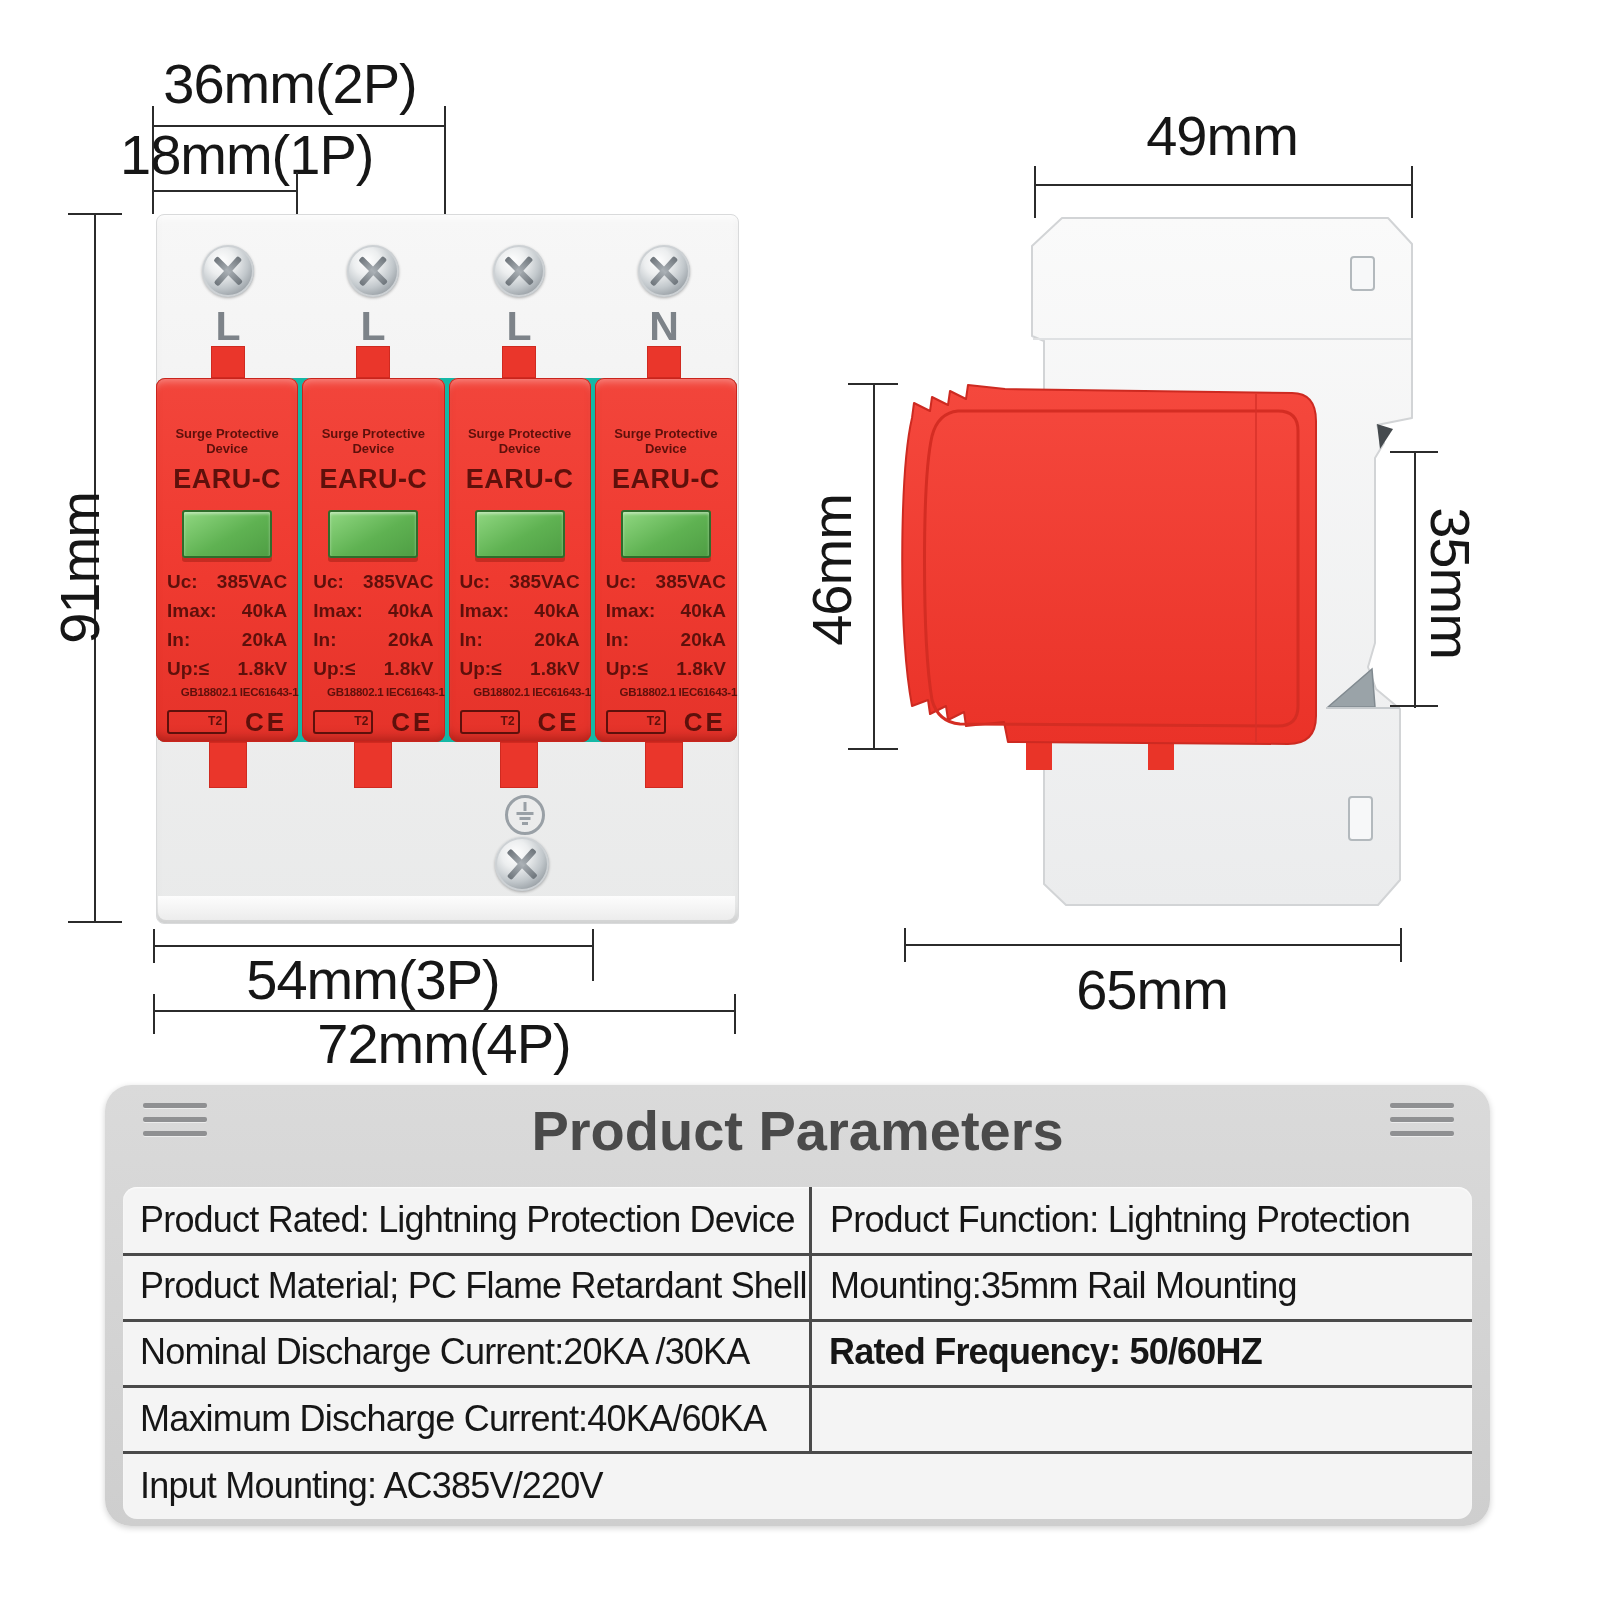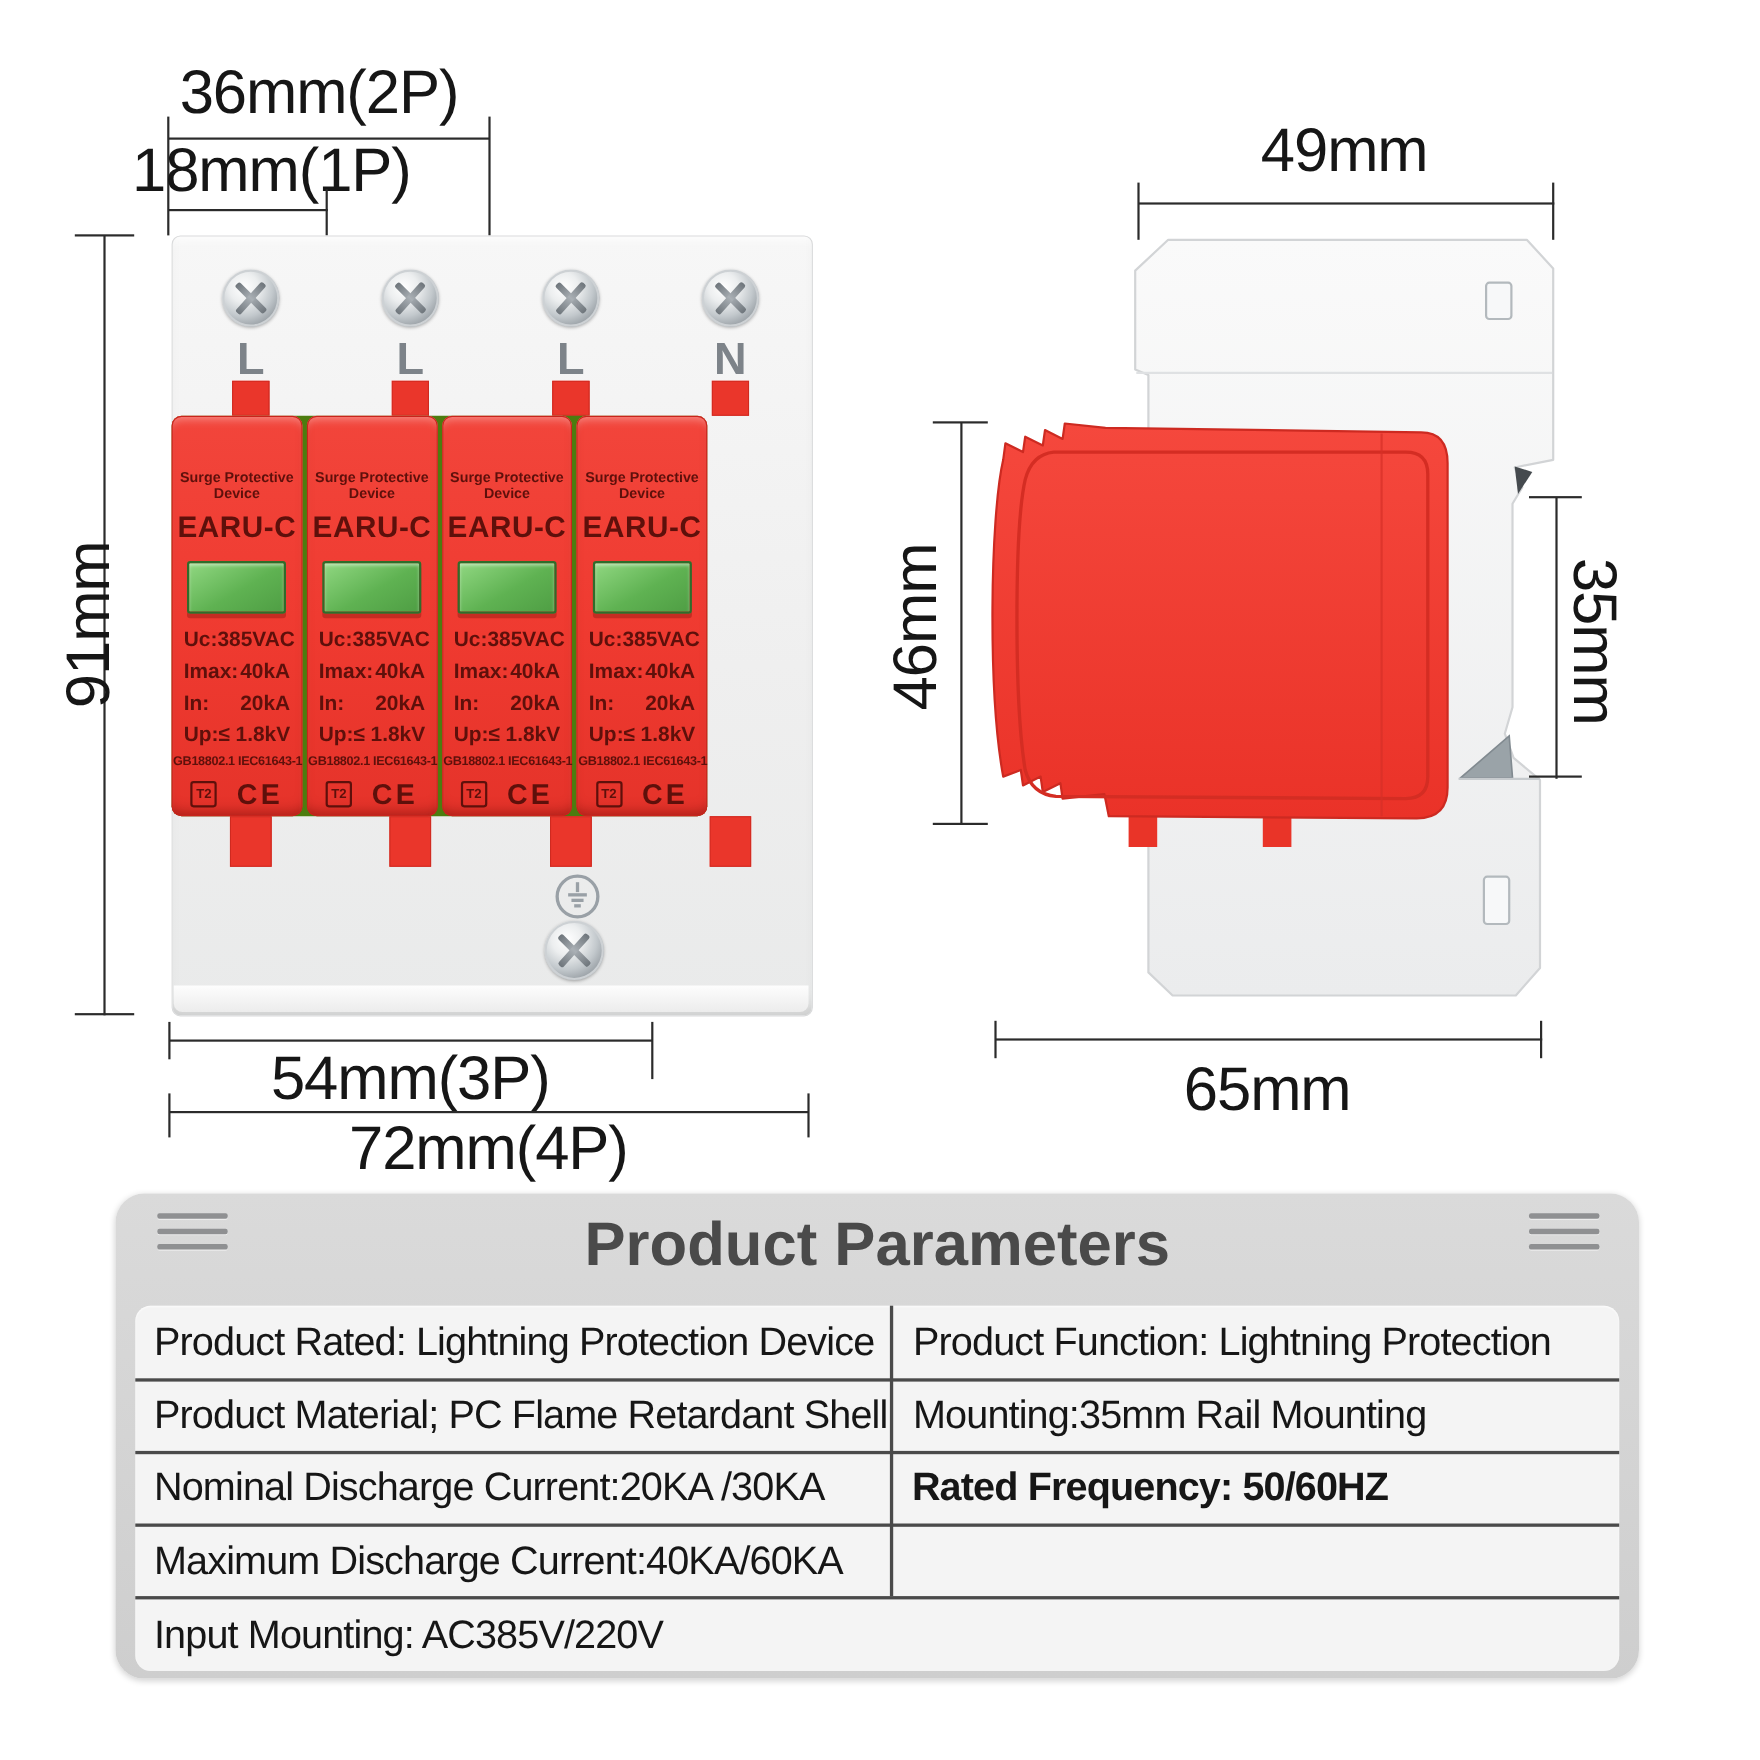--- a/index.html
+++ b/index.html
@@ -22,22 +22,22 @@
   .screw{position:absolute;width:52px;height:52px;border-radius:50%;
       background:radial-gradient(circle at 38% 32%,#ffffff 0%,#eceeef 28%,#c2c8cc 55%,#8d949a 82%,#767d83 100%);
       box-shadow:inset 0 0 0 2px #cdd1d4, 0 1px 3px rgba(0,0,0,.3);}
   .screw::before,.screw::after{content:"";position:absolute;left:15%;top:44%;width:70%;height:12%;
       background:linear-gradient(90deg,#6e757b,#aab0b5 50%,#6e757b);border-radius:2px;}
   .screw::before{transform:rotate(45deg);}
   .screw::after{transform:rotate(-48deg);}
   .term-label{position:absolute;width:80px;text-align:center;color:#7d8389;
       font-size:41px;font-weight:600;line-height:1;}
   .tab{position:absolute;background:#ea362b;box-shadow:inset 0 0 0 1px #cf2a20;}
-  .modules-wrap{position:absolute;left:156px;top:378px;width:487px;height:364px;
-      background:#4d7c0f;display:flex;gap:4px;border-radius:9px;}
+  .modules-wrap{position:absolute;left:156px;top:378px;width:581px;height:364px;
+      background:#14b8a6;display:flex;gap:4px;border-radius:9px;}
   .module{position:relative;flex:1 1 0;height:364px;border-radius:9px;
       background:linear-gradient(180deg,#f2453b 0%,#ef3a30 55%,#e5332a 100%);
       box-shadow:inset 0 0 0 1px #c9241c, inset 0 8px 9px -5px rgba(255,255,255,.4),
                  inset 0 -10px 12px -7px rgba(100,8,4,.5);
       color:#5e100b;}
   .m-title{position:absolute;top:48px;left:0;width:100%;text-align:center;
       font-size:13px;font-weight:700;line-height:15px;}
   .m-brand{position:absolute;top:86px;left:0;width:100%;text-align:center;
       font-size:27px;font-weight:700;letter-spacing:.5px;}
   .m-green{position:absolute;top:132px;left:50%;transform:translateX(-50%);
@@ -45,21 +45,21 @@
       background:linear-gradient(150deg,#90d781 0%,#5fb252 55%,#4f9e44 100%);
       box-shadow:0 4px 0 rgba(120,16,9,.35), inset 0 2px 3px rgba(255,255,255,.45);}
   .m-specs{position:absolute;top:189px;left:0;width:100%;}
   .spec-row{display:flex;justify-content:space-between;padding:0 11px;height:29px;
       line-height:29px;font-size:19px;font-weight:700;}
   .m-std{position:absolute;top:308px;left:0;width:100%;text-align:right;
       font-size:11.5px;font-weight:700;letter-spacing:-.3px;white-space:nowrap;}
   .m-marks{position:absolute;top:330px;left:0;width:100%;height:28px;
       display:flex;justify-content:center;align-items:center;gap:18px;}
   .t2box{width:20px;height:20px;border:2px solid #5e100b;border-radius:3px;
-      font-size:12px;font-weight:700;text-align:center;line-height:19px;}
+      font-size:12px;font-weight:700;text-align:center;line-height:19px;padding-left:36px;}
   .ce{font-size:26px;font-weight:700;letter-spacing:3px;}
   .gnd{position:absolute;left:505px;top:795px;width:34px;height:34px;
       border:3px solid #99a0a6;border-radius:50%;}
   .gnd span{position:absolute;background:#99a0a6;left:50%;transform:translateX(-50%);}
   .gnd .stem{width:3px;height:9px;top:4px;}
   .gnd .b1{width:17px;height:3px;top:14px;}
   .gnd .b2{width:11px;height:3px;top:19px;}
   .gnd .b3{width:6px;height:3px;top:24px;}
   
   .tbl{position:absolute;left:105px;top:1085px;width:1385px;height:441px;border-radius:26px;

